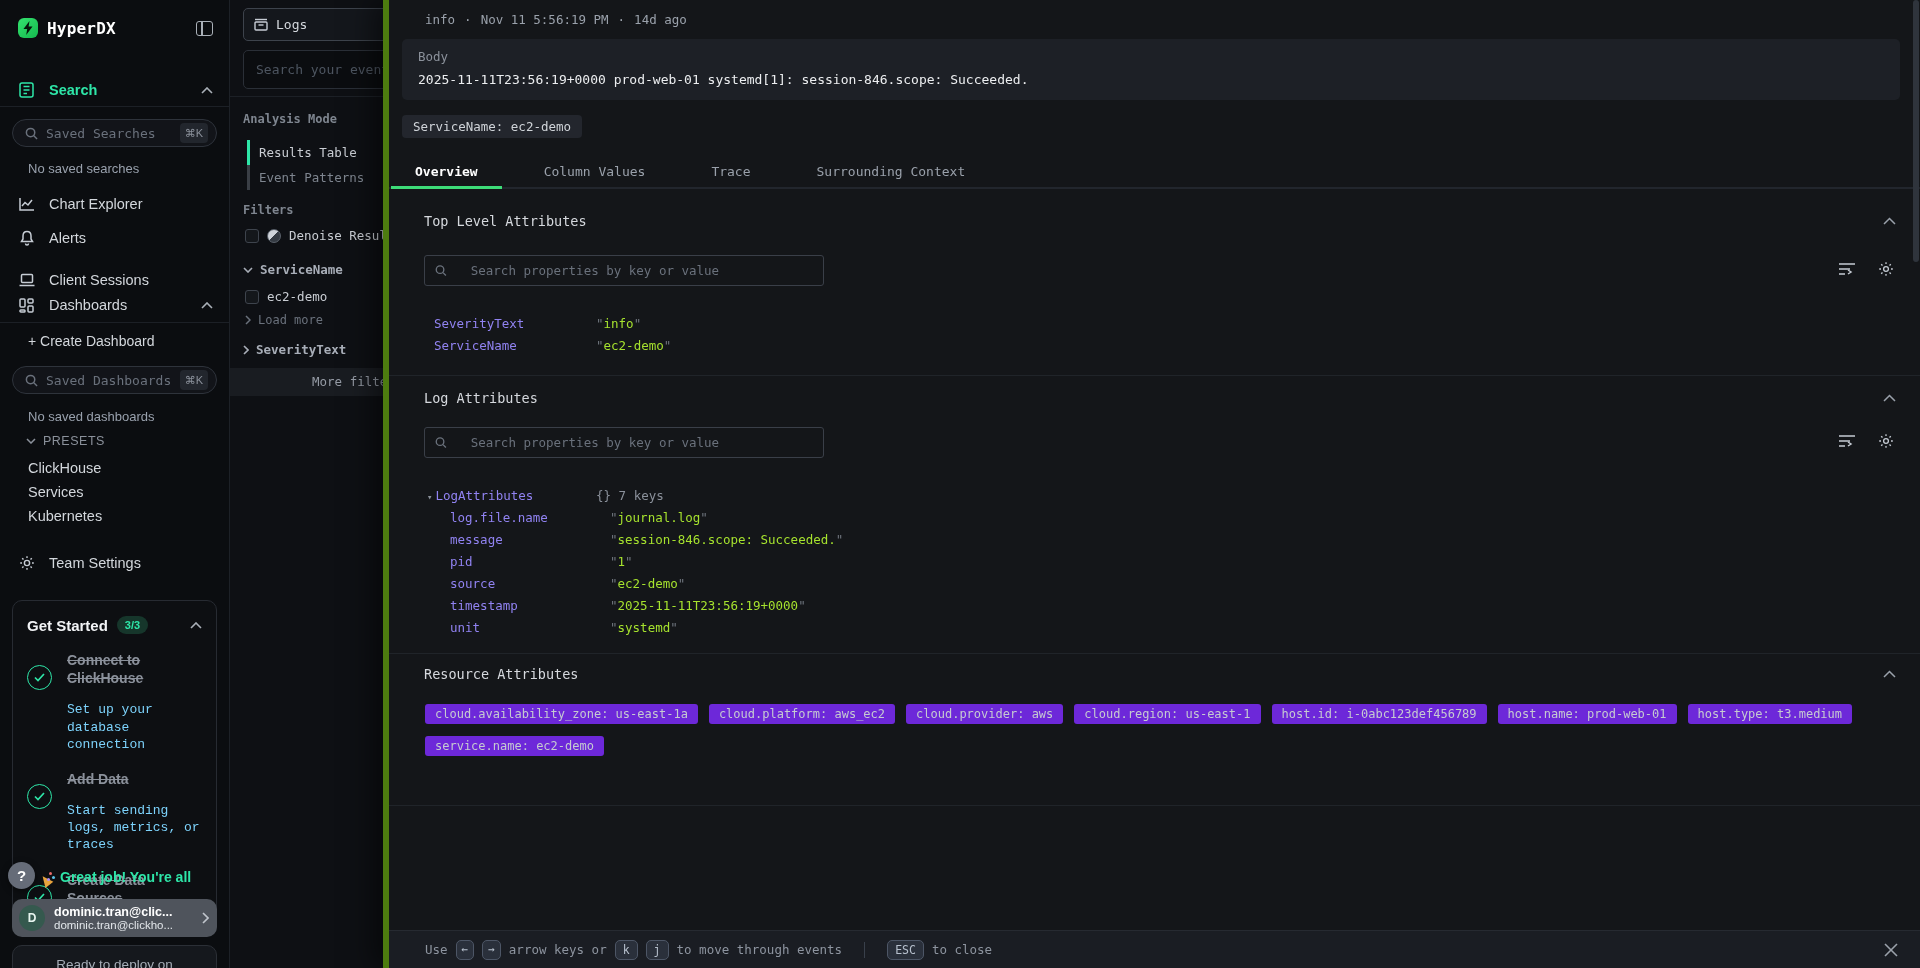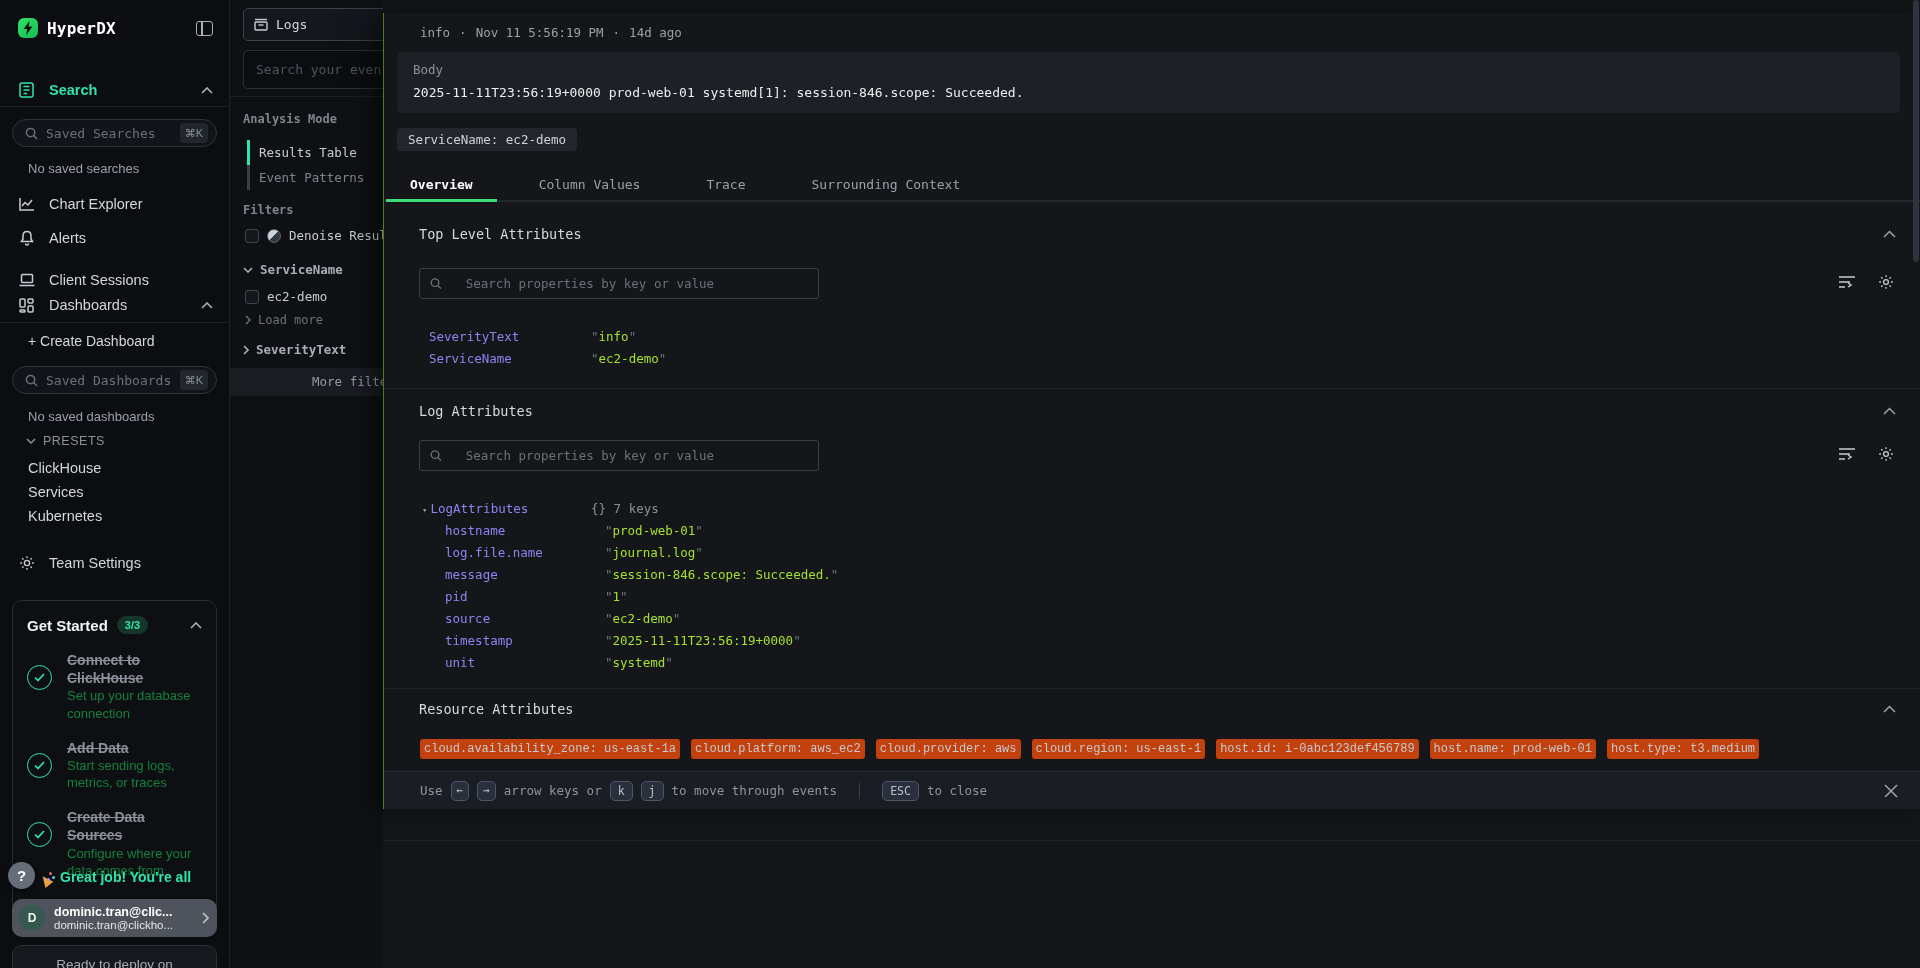--- a/index.html
+++ b/index.html
@@ -45,21 +45,21 @@
   
   .gs-card{position:absolute;left:12px;right:12px;top:600px;height:336px;border:1px solid #272b32;border-radius:10px;padding:15px 14px 0 14px;overflow:hidden;background:rgba(255,255,255,0.01);}
   .gs-head{display:flex;align-items:center;gap:9px;}
   .gs-title{font-size:15px;font-weight:bold;color:#f2f4f6;}
   .gs-badge{background:#16362b;color:var(--green);font-size:11px;font-weight:bold;border-radius:10px;padding:3px 8px;}
   .gs-chev{margin-left:auto;cursor:pointer;display:flex;}
   .gs-item{display:flex;margin-top:17px;}
   .gs-check{width:40px;flex:none;display:flex;justify-content:flex-start;padding-top:14px;}
   .gs-circle{width:25px;height:25px;border:1.6px solid var(--green);border-radius:50%;display:flex;align-items:center;justify-content:center;}
   .gs-item-title{font-size:14px;font-weight:bold;color:#8b919b;text-decoration:line-through;line-height:1.3;}
-  .gs-item-desc{font-size:13px;color:#15803d;line-height:1.32;margin-top:0;}
+  .gs-item-desc{font-size:13px;color:#7dd3fc;line-height:1.32;margin-top:14px;font-family:Liberation Mono, monospace;}
   .help-btn{position:absolute;left:8px;top:862px;width:27px;height:27px;border-radius:50%;background:#666c78;color:#fff;font-size:15px;font-weight:bold;display:flex;align-items:center;justify-content:center;z-index:5;cursor:pointer;box-shadow:0 2px 6px rgba(0,0,0,.5);}
   .congrats{position:absolute;left:40px;top:869px;display:flex;align-items:flex-start;gap:6px;width:178px;height:22px;overflow:hidden;z-index:4;}
   .popper{width:14px;height:16px;position:relative;flex:none;margin-top:2px;}
   .popper::before{content:"";position:absolute;left:1px;bottom:1px;border-left:5px solid transparent;border-right:5px solid transparent;border-bottom:11px solid #e8a33d;transform:rotate(-38deg);}
   .popper::after{content:"";position:absolute;width:3px;height:3px;border-radius:50%;background:#e86a6a;left:9px;top:1px;box-shadow:3px 4px 0 #5bc2e8,-2px 6px 0 #b08ff2;}
   .congrats-text{color:var(--green);font-weight:bold;font-size:14px;line-height:1.25;}
   .user-chip{position:absolute;left:12px;right:12px;top:899px;height:38px;background:#4f545c;border-radius:10px;display:flex;align-items:center;padding:0 8px 0 7px;z-index:6;cursor:pointer;}
   .avatar{width:26px;height:26px;border-radius:50%;background:#35594e;color:#e8f5ef;font-size:12px;font-weight:bold;display:flex;align-items:center;justify-content:center;flex:none;}
   .user-lines{margin-left:9px;overflow:hidden;}
   .user-name{font-size:12.5px;font-weight:bold;color:#fff;white-space:nowrap;}
@@ -83,21 +83,21 @@
   .denoise-row{left:15px;top:228px;}
   .denoise-ic{width:14px;height:14px;border-radius:50%;border:1px solid #5a616b;background:linear-gradient(135deg,#cfd4da 50%,#343a42 50%);flex:none;}
   .grp-row{left:13px;display:flex;align-items:center;gap:7px;font-size:12.5px;font-weight:bold;color:#a8aeb8;cursor:pointer;white-space:nowrap;}
   .grp-service{top:262px;} .grp-severity{top:342px;}
   .val-row{left:15px;top:289px;}
   .loadmore-row{left:15px;top:313px;display:flex;align-items:center;gap:7px;font-size:12px;color:#6a717c;cursor:pointer;white-space:nowrap;}
   .morefilters{left:0;top:368px;width:170px;height:28px;background:#191c21;color:#959ba5;font-size:12.5px;line-height:28px;cursor:pointer;}
   .morefilters span{position:absolute;left:82px;white-space:nowrap;}
 
   
-  .drawer{position:absolute;left:383px;top:13px;width:1537px;height:796px;background:var(--bg-drawer);border-left:1px solid #4d7c0f;box-shadow:-10px 0 26px rgba(0,0,0,.5);z-index:2;}
+  .drawer{position:absolute;left:383px;top:0;width:1537px;height:968px;background:var(--bg-drawer);border-left:6px solid #4d7c0f;box-shadow:-10px 0 26px rgba(0,0,0,.5);z-index:2;}
   .dw-header{padding:12px 0 0 36px;font-size:12.5px;color:#9aa1ab;display:flex;gap:9px;}
   .body-card{margin:12px 20px 0 13px;background:var(--bg-card);border-radius:5px;padding:10px 16px 13px 16px;}
   .body-label{font-size:12.5px;color:#8b919b;}
   .body-text{margin-top:8px;font-size:13px;color:#eceef0;white-space:nowrap;overflow:hidden;}
   .svc-chip{display:inline-block;margin:15px 0 0 13px;background:var(--bg-chip);border-radius:4px;padding:4px 11px;font-size:12.5px;color:#d0d4d9;cursor:pointer;}
   .tabs{margin-top:17px;display:flex;border-bottom:2px solid #22262d;padding-left:2px;}
   .tab{padding:9px 24px 7px 24px;font-size:13px;color:#9aa1ab;border-bottom:3px solid transparent;margin-bottom:-2px;cursor:pointer;white-space:nowrap;}
   .tab+.tab{margin-left:18px;}
   .tab.active{color:#fff;font-weight:bold;border-bottom-color:var(--tabgreen);}
   .section{position:relative;}
@@ -117,21 +117,21 @@
   .kv .q::before{content:'"';color:var(--quote);}
   .kv .v{color:var(--val);cursor:pointer;white-space:nowrap;}
   .kv-root{display:flex;height:22px;align-items:center;padding-left:38px;font-size:12.5px;}
   .kv-root .k{width:169px;flex:none;color:var(--key);cursor:pointer;}
   .kv-root .tri{color:#8b919b;font-size:9px;margin-right:3px;}
   .kv-root .meta{color:#8b919b;}
   .hr{height:1px;background:#202429;}
   .hr1{margin-top:19px;} .hr2{margin-top:15px;} .hr3{margin-top:49px;}
   .sec-head.mt1{margin-top:24px;} .sec-head.mt2{margin-top:14px;} .sec-head.mt3{margin-top:12px;}
   .badges{margin:22px 24px 0 36px;display:flex;flex-wrap:wrap;gap:12px 11px;}
-  .badge{background:#c2410c;border-radius:3px;padding:3px 4px;font-size:12px;color:#c6cad1;white-space:nowrap;cursor:pointer;font-family:Liberation Mono, monospace;}
+  .badge{background:#6d28d9;border-radius:3px;padding:3px 10px;font-size:12px;color:#c6cad1;white-space:nowrap;cursor:pointer;}
   .dw-footer{position:absolute;left:0;right:0;bottom:0;height:38px;background:var(--bg-footer);border-top:1px solid #262a31;display:flex;align-items:center;padding:0 22px 0 36px;gap:8px;font-size:12.5px;color:#8d949f;}
   .kbd{background:#2a303b;border:1px solid #4d5666;border-radius:5px;color:#b7c0cd;font-size:11.5px;padding:1px 7px;line-height:16px;}
   .kbd.arrow{padding:1px 5px;font-size:11px;}
   .vdiv{width:1px;height:16px;background:#39404b;margin:0 14px;}
   .dw-close{margin-left:auto;cursor:pointer;display:flex;}
   .scrollbar{position:absolute;right:0;top:0;width:8px;height:968px;z-index:7;}
   .scroll-thumb{position:absolute;right:1px;top:0;width:6px;height:262px;background:#2f343c;border-radius:3px;cursor:grab;}
   svg{display:block}
 </style>
 </head>
@@ -512,26 +512,20 @@
             </span>
         </div>
       </div>
       <div style="margin-top:26px">
         <div class="kv-root">
           <span class="k"><span class="tri">▾</span><span>LogAttributes</span></span>
           <span class="meta">{} 7 keys</span>
         </div>
         <div>
 
-            <div class="kv kv-child">
-              <span class="k">hostname</span>
-              <span class="q"></span>
-              <span class="v">prod-web-01</span>
-              <span class="q"></span>
-            </div>
 
             <div class="kv kv-child">
               <span class="k">log.file.name</span>
               <span class="q"></span>
               <span class="v">journal.log</span>
               <span class="q"></span>
             </div>
 
             <div class="kv kv-child">
               <span class="k">message</span>

